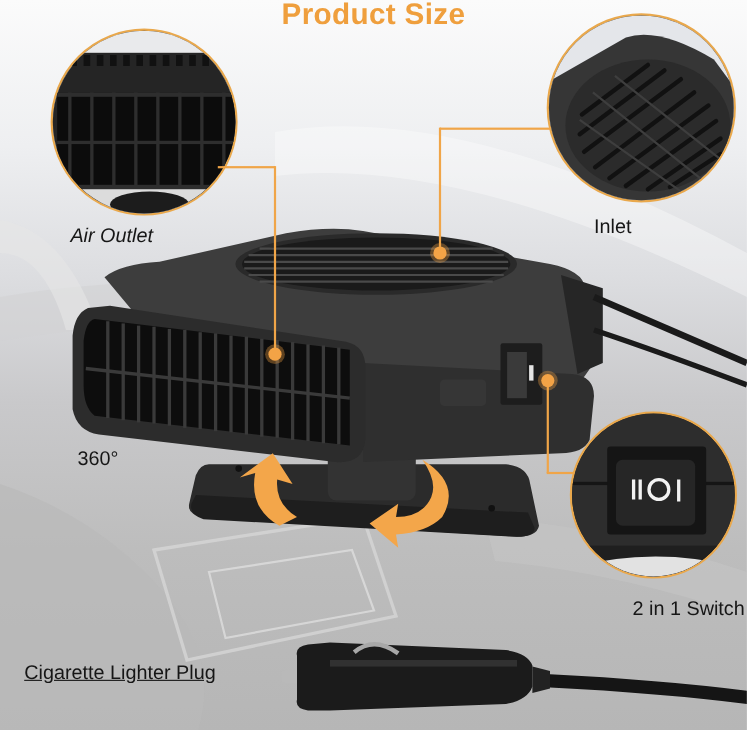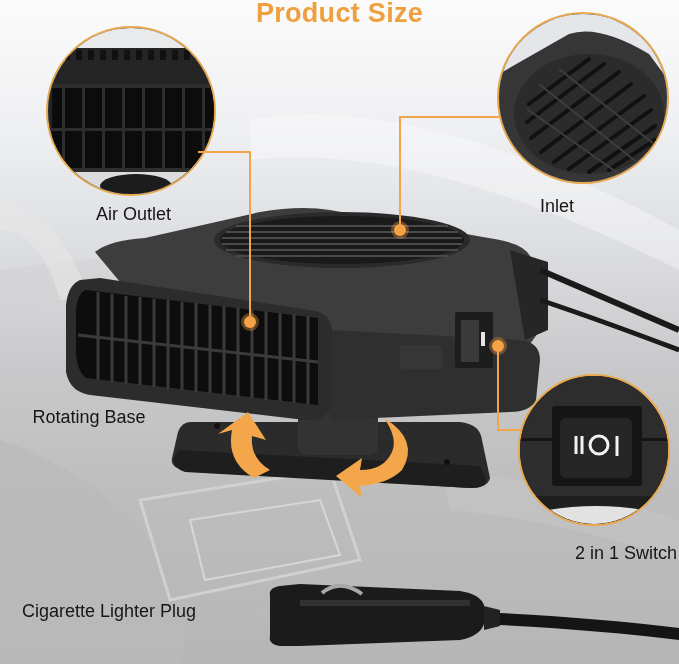--- a/index.html
+++ b/index.html
@@ -72,21 +72,21 @@
         <rect x="74" y="56" width="3" height="88"></rect>
       <rect x="94" y="56" width="3" height="88"></rect>
         <rect x="114" y="56" width="3" height="88"></rect>
       <rect x="134" y="56" width="3" height="88"></rect>
         <rect x="154" y="56" width="3" height="88"></rect>
     </g>
     <rect x="0" y="144" width="170" height="26" fill="#dcdcdc"></rect>
     <ellipse cx="88" cy="158" rx="36" ry="12" fill="#1c1c1c"></ellipse>
   </svg>
 </div>
-<div class="label" style="left:96px;top:204px;">Air Outlet</div>
+<div class="label" style="left:64px;top:204px;font-style:italic;">Air Outlet</div>
 
 <div class="circle" style="left:497px;top:12px;width:172px;height:172px;">
   <svg width="172" height="172" style="left:0;top:0">
     <rect x="0" y="0" width="172" height="172" fill="#e4e6ea"></rect>
     <path d="M0 60 L70 20 Q100 10 150 40 L172 70 L172 172 L0 172 Z" fill="#363636"></path>
     <ellipse cx="90" cy="100" rx="75" ry="60" fill="#2b2b2b"></ellipse>
     <g stroke="#111" stroke-width="4" stroke-linecap="round">
       <line x1="30" y1="90" x2="90" y2="45"></line>
       <line x1="28" y1="108" x2="105" y2="50"></line>
       <line x1="32" y1="124" x2="120" y2="58"></line>
@@ -119,21 +119,21 @@
       <line x1="56" y1="60" x2="56" y2="78"></line>
       <line x1="62" y1="60" x2="62" y2="78"></line>
       <circle cx="79" cy="69" r="9"></circle>
       <line x1="97" y1="60" x2="97" y2="80"></line>
     </g>
   </svg>
 </div>
 <div class="label" style="left:531px;top:543px;margin-left:44px;">2 in 1 Switch</div>
 
 <div class="label center" style="left:14px;top:406px;width:150px;line-height:22px;">
-  <div>Rotating Base</div>
+  <div>360°</div>
 </div>
 
 <svg width="679" height="664" style="left:0;top:0">
 
   <path d="M190 422 L460 422 Q480 424 482 440 L490 478 Q488 488 470 488 L185 470 Q170 468 172 458 L178 432 Q182 422 190 422 Z" fill="#2b2b2b"></path>
   <path d="M178 450 L480 466 L486 480 Q486 488 470 488 L185 472 Q172 468 174 458 Z" fill="#1e1e1e"></path>
   <circle cx="217" cy="426" r="3" fill="#111"></circle>
   <circle cx="447" cy="462" r="3" fill="#111"></circle>
 
   <rect x="298" y="405" width="80" height="50" rx="8" fill="#333"></rect>
@@ -205,13 +205,13 @@
 <div class="dot" style="left:492px;top:340px;"></div>
 
 <svg width="679" height="664" style="left:0;top:0">
   <path d="M500 613 Q600 618 679 628 L679 640 Q600 630 500 625 Z" fill="#151515"></path>
   <rect x="256" y="609" width="16" height="12" rx="3" fill="#b9b9b9"></rect>
   <path d="M270 596 Q268 588 280 586 L300 584 L460 591 Q480 594 484 605 L484 624 Q480 636 460 640 L300 646 L280 646 Q268 644 270 636 Z" fill="#1b1b1b"></path>
   <rect x="300" y="600" width="170" height="6" fill="#3a3a3a" opacity="0.7"></rect>
   <path d="M322 593 Q340 578 362 594" stroke="#a8a8a8" stroke-width="4" fill="none"></path>
   <path d="M484 606 L500 610 L500 626 L484 630 Z" fill="#222"></path>
 </svg>
-<div class="label" style="left:22px;top:601px;">Cigarette Lighter Plug</div>
+<div class="label" style="left:22px;top:601px;text-decoration:underline;">Cigarette Lighter Plug</div>
 
 </body></html>

